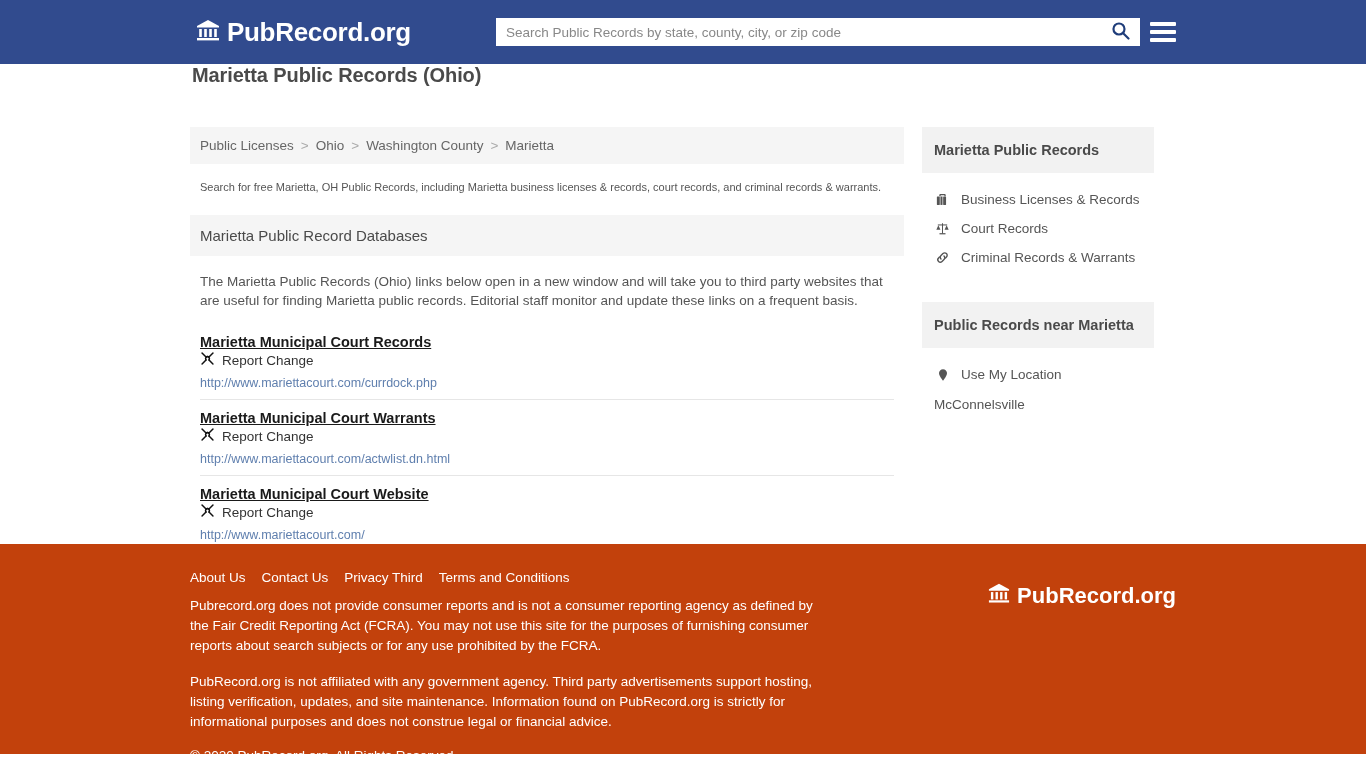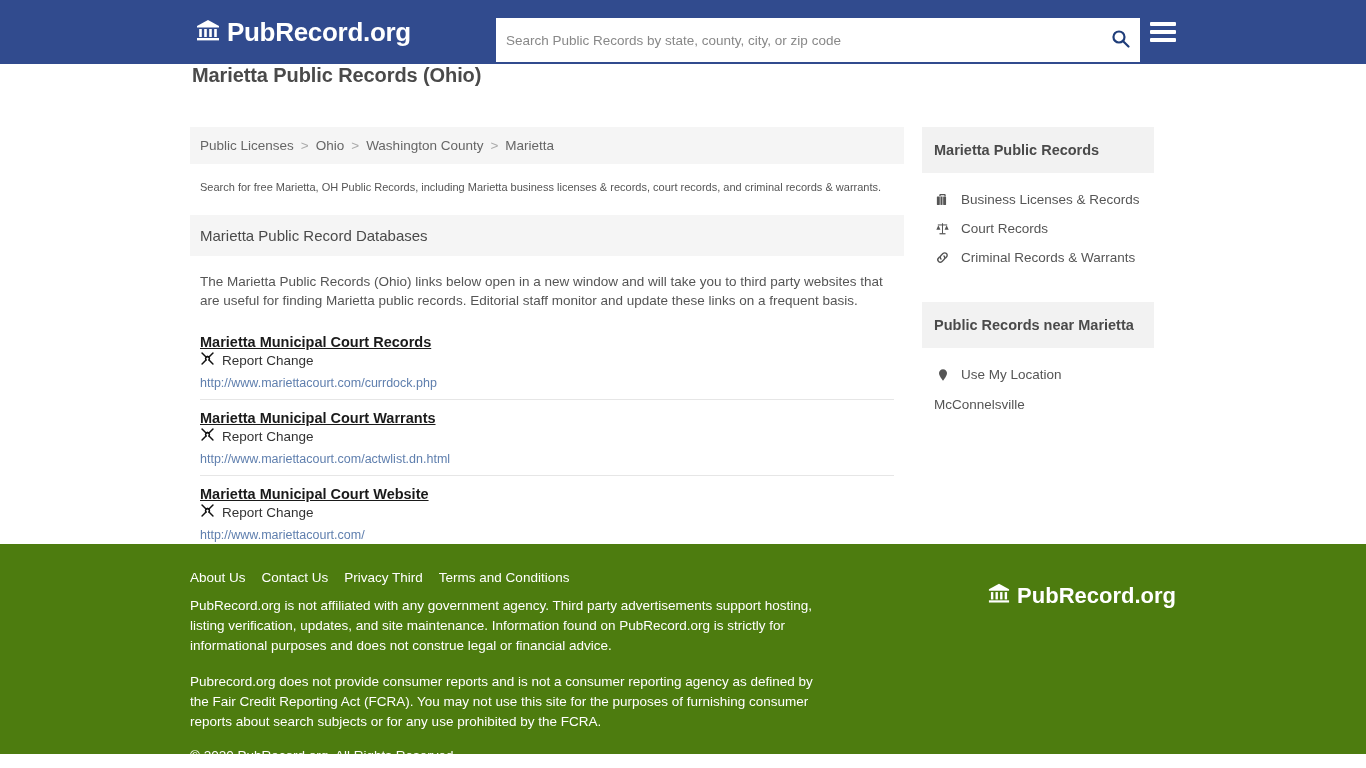--- a/index.html
+++ b/index.html
@@ -29,21 +29,21 @@
     font-weight: bold;
     letter-spacing: -0.3px;
     white-space: nowrap;
   }
   .bank-icon { display: inline-block; line-height: 1; }
   .search-wrap {
     position: absolute;
     left: 496px;
     top: 18px;
     width: 644px;
-    height: 44px;
+    height: 28px;
     background: #ffffff;
     display: flex;
     align-items: center;
     padding: 0 8px 0 10px;
   }
   .search-input {
     border: 0;
     outline: 0;
     flex: 1;
     font-family: "Liberation Sans", sans-serif;
@@ -192,21 +192,21 @@
   }
   .side-plain {
     padding: 8px 12px;
     font-size: 13.5px;
     color: #555555;
   }
   .side-gap { height: 26px; }
 
   
   .footer {
-    background: #4d7c0f;
+    background: #c2410c;
     color: #ffffff;
     height: 210px;
     padding: 26px 190px 0 190px;
     display: flex;
     justify-content: space-between;
     align-items: flex-start;
   }
   .foot-left { width: 700px; }
   .foot-links {
     display: flex;
@@ -419,22 +419,22 @@
 </div>
 
 <div class="footer">
   <div class="foot-left">
     <div class="foot-links">
       <span>About Us</span>
       <span>Contact Us</span>
       <span>Privacy Third</span>
       <span>Terms and Conditions</span>
     </div>
+    <div class="foot-p">Pubrecord.org does not provide consumer reports and is not a consumer reporting agency as defined by the Fair Credit Reporting Act (FCRA). You may not use this site for the purposes of furnishing consumer reports about search subjects or for any use prohibited by the FCRA.</div>
     <div class="foot-p">PubRecord.org is not affiliated with any government agency. Third party advertisements support hosting, listing verification, updates, and site maintenance. Information found on PubRecord.org is strictly for informational purposes and does not construe legal or financial advice.</div>
-    <div class="foot-p">Pubrecord.org does not provide consumer reports and is not a consumer reporting agency as defined by the Fair Credit Reporting Act (FCRA). You may not use this site for the purposes of furnishing consumer reports about search subjects or for any use prohibited by the FCRA.</div>
     <div class="foot-copy">© 2020 PubRecord.org. All Rights Reserved.</div>
   </div>
 
   <div class="foot-brand">
     <span>
       <svg width="22" height="22" viewBox="0 0 24 24" fill="#ffffff">
         <path d="M12 2 L23 8 L23 9.6 L1 9.6 L1 8 Z"></path>
         <rect x="3.2" y="11" width="2.6" height="8"></rect>
         <rect x="8.2" y="11" width="2.6" height="8"></rect>
         <rect x="13.2" y="11" width="2.6" height="8"></rect>

